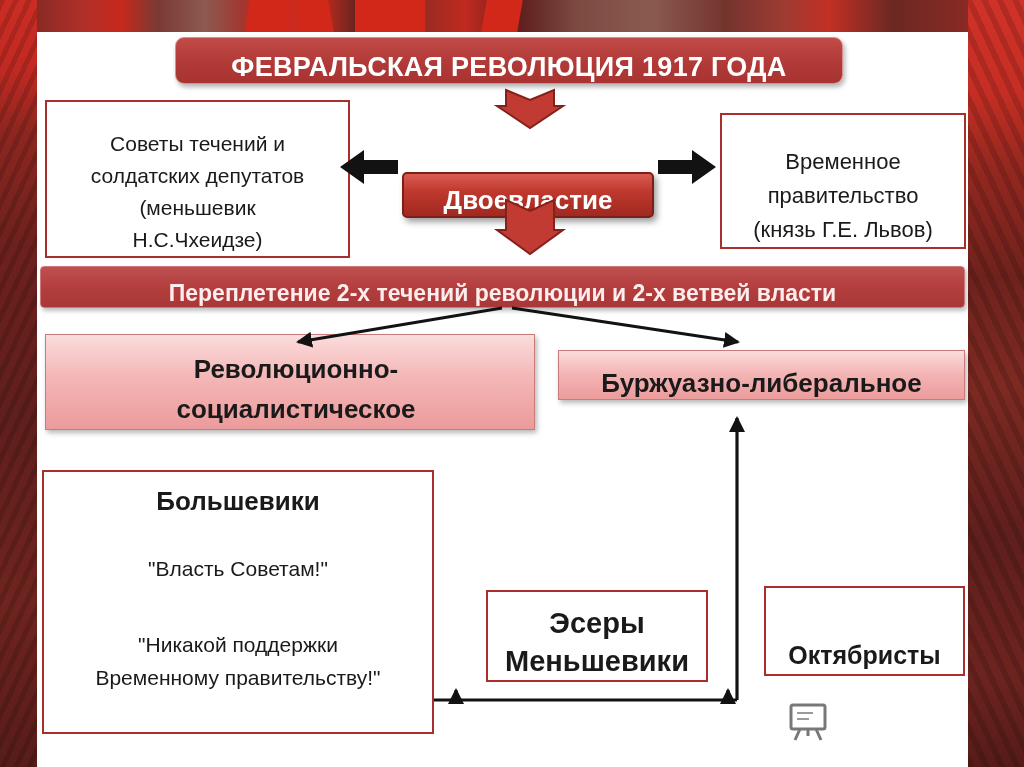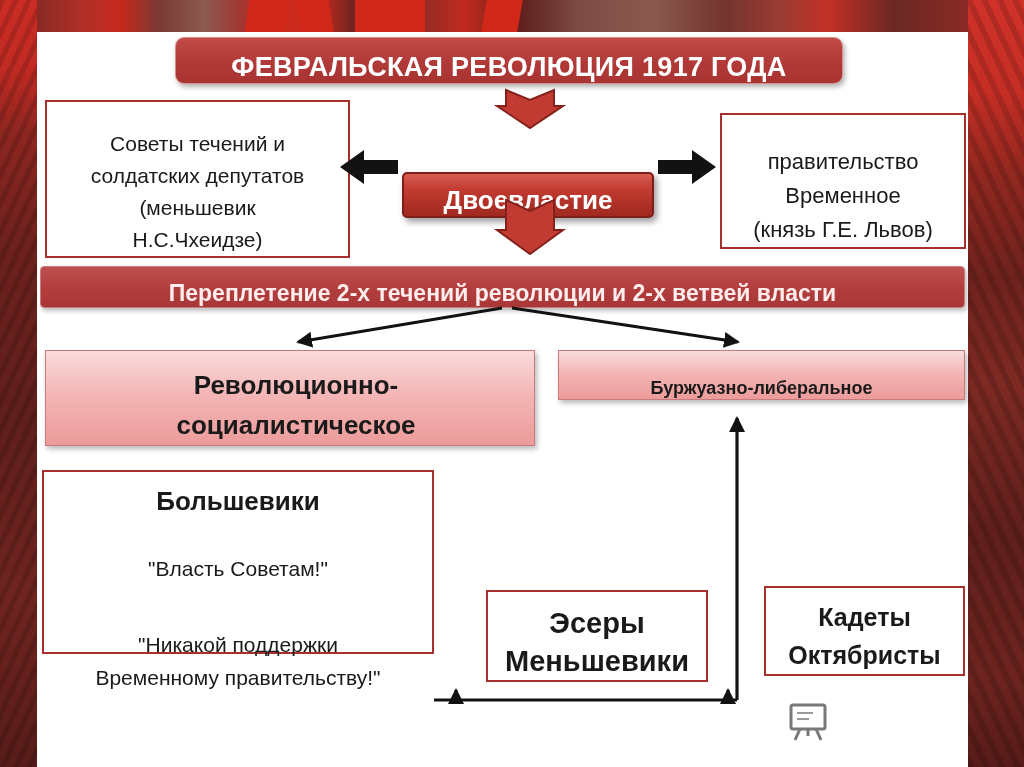--- a/index.html
+++ b/index.html
@@ -101,52 +101,51 @@
     <span class="line">солдатских депутатов</span>
     <span class="line">(меньшевик</span>
     <span class="line">Н.С.Чхеидзе)</span>
   </div>
 
   <div class="box dual-power-box" style="left:402px; top:140px; width:252px; height:46px;margin-top:32px;">
     <span class="line">Двоевластие</span>
   </div>
 
   <div class="box white-box" style="left:720px; top:113px; width:246px; height:136px; font-size:22px; line-height:34px;">
+    <span class="line">Временное</span>
     <span class="line">правительство</span>
-    <span class="line">Временное</span>
     <span class="line">(князь Г.Е. Львов)</span>
   </div>
 
   <div class="box interweave-banner" style="left:40px; top:266px; width:925px; height:42px;">
     <span class="line">Переплетение 2-х течений революции и 2-х ветвей власти</span>
   </div>
 
-  <div class="box pink-box" style="left:45px; top:350px; width:490px; height:96px; font-size:26px; line-height:40px;padding-left:12px;">
+  <div class="box pink-box" style="left:45px; top:334px; width:490px; height:96px; font-size:26px; line-height:40px;padding-left:12px;">
     <span class="line">Революционно-</span>
     <span class="line">социалистическое</span>
   </div>
 
-  <div class="box pink-box" style="left:558px; top:350px; width:407px; height:50px; font-size:18px;">
+  <div class="box pink-box" style="left:558px; top:350px; width:407px; height:50px; font-size:26px;">
     <span class="line">Буржуазно-либеральное</span>
   </div>
 
-  <div class="box white-box" style="left:42px; top:470px; width:392px; height:184px; justify-content:flex-start; padding:14px 8px;">
+  <div class="box white-box" style="left:42px; top:470px; width:392px; height:264px; justify-content:flex-start; padding:14px 8px;">
     <span class="line" style="font-weight:bold; font-size:26px; line-height:30px; margin-bottom:42px;">Большевики</span>
     <span class="line" style="font-size:21px; line-height:22px; margin-bottom:48px;">"Власть Советам!"</span>
     <span class="line" style="font-size:21px; line-height:33px;">"Никакой поддержки</span>
     <span class="line" style="font-size:21px; line-height:33px;">Временному правительству!"</span>
   </div>
 
   <div class="box white-box" style="left:486px; top:590px; width:222px; height:92px; font-weight:bold; font-size:29px; line-height:38px;">
     <span class="line">Эсеры</span>
     <span class="line">Меньшевики</span>
   </div>
 
   <div class="box white-box" style="left:764px; top:586px; width:201px; height:90px; font-weight:bold; font-size:25px; line-height:38px;">
-    <span class="line">Кадеты</span>
     <span class="line">Октябристы</span>
   </div>
 
   <svg class="overlay-svg" width="1024" height="767" viewBox="0 0 1024 767">
     <defs>
       <marker id="ah" markerUnits="userSpaceOnUse" markerWidth="20" markerHeight="16" refX="14" refY="8" orient="auto">
         <path d="M0,0 L16,8 L0,16 Z" fill="#121212"></path>
       </marker>
     </defs>
 

